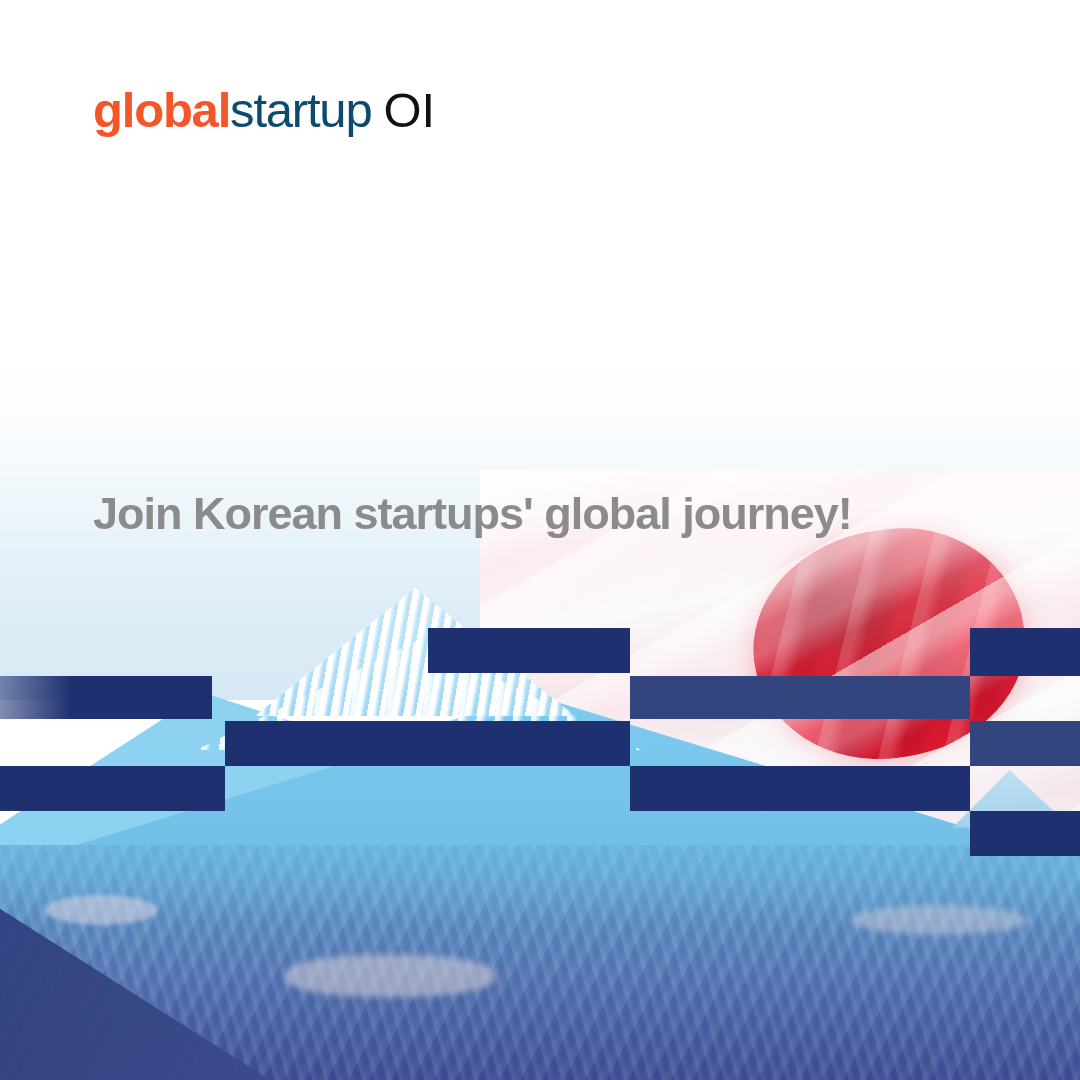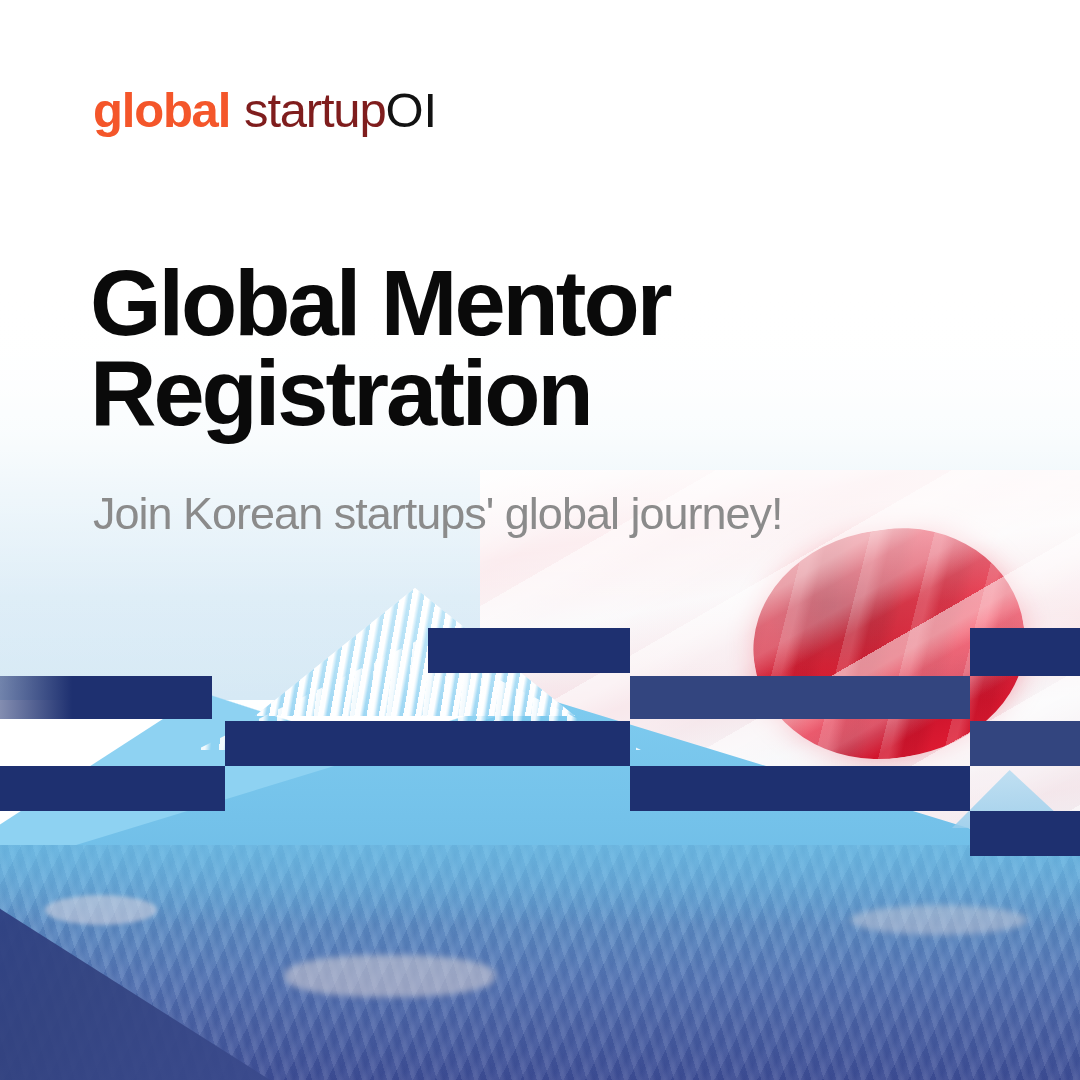--- a/index.html
+++ b/index.html
@@ -144,31 +144,31 @@
 
   
   .content{position:absolute;inset:0;}
 
   .logo{
     position:absolute;left:93px;top:86px;
     font-size:49px;line-height:1;letter-spacing:-1.2px;
     white-space:nowrap;font-weight:700;
   }
   .logo .mark{color:#F4562A;font-weight:700;}
-  .logo .word{color:#7f1d1d;font-weight:400;margin-left:14px;}
-  .logo .num{color:#121212;font-weight:400;letter-spacing:0px;}
+  .logo .word{color:#0c4a6e;font-weight:400;}
+  .logo .num{color:#121212;font-weight:400;margin-left:12px;letter-spacing:0px;}
 
   .headline{
     position:absolute;left:90px;top:196px;
     font-size:92px;line-height:.98;font-weight:700;
     color:#0a0a0a;letter-spacing:-3px;white-space:pre-line;
   }
   .subtitle{
     position:absolute;left:93px;top:444px;
-    font-size:45px;line-height:1.1;font-weight:400;
+    font-size:45px;line-height:1.1;font-weight:700;
     color:#8b8b8b;letter-spacing:-1px;white-space:nowrap;
   }
 </style>
 </head>
 <body>
 
 <div class="poster">
 
   <div class="photo-layer">
     <div class="sky"></div>
@@ -204,19 +204,17 @@
       <div class="blk" style="left: 630px; top: 766px; width: 340px; height: 45px;"></div>
       <div class="blk" style="left: 970px; top: 811px; width: 110px; height: 45px;"></div>
     </div>
 
   <div class="content">
 
     <div class="logo">
       <span class="mark">global</span><span class="word">startup</span><span class="num">OI</span>
     </div>
 
-    <h1 class="headline">Global Mentor
-Registration</h1>
 
     <p class="subtitle">Join Korean startups' global journey!</p>
 
   </div>
 </div>
 
 </body></html>

